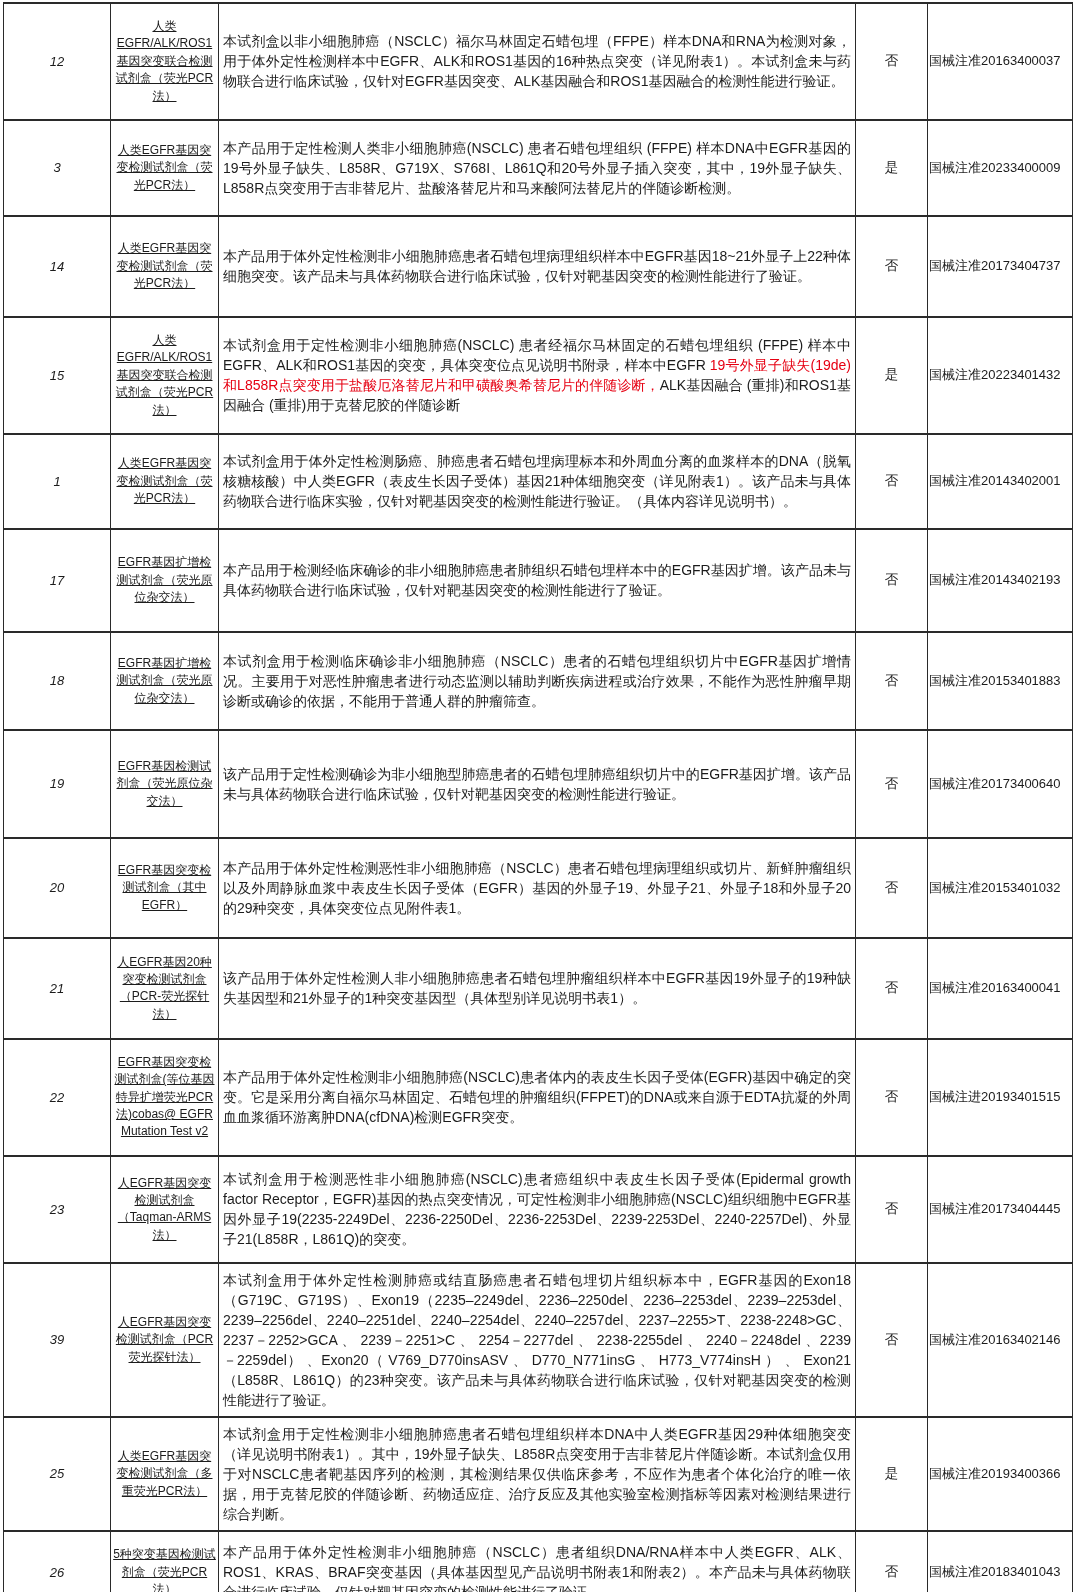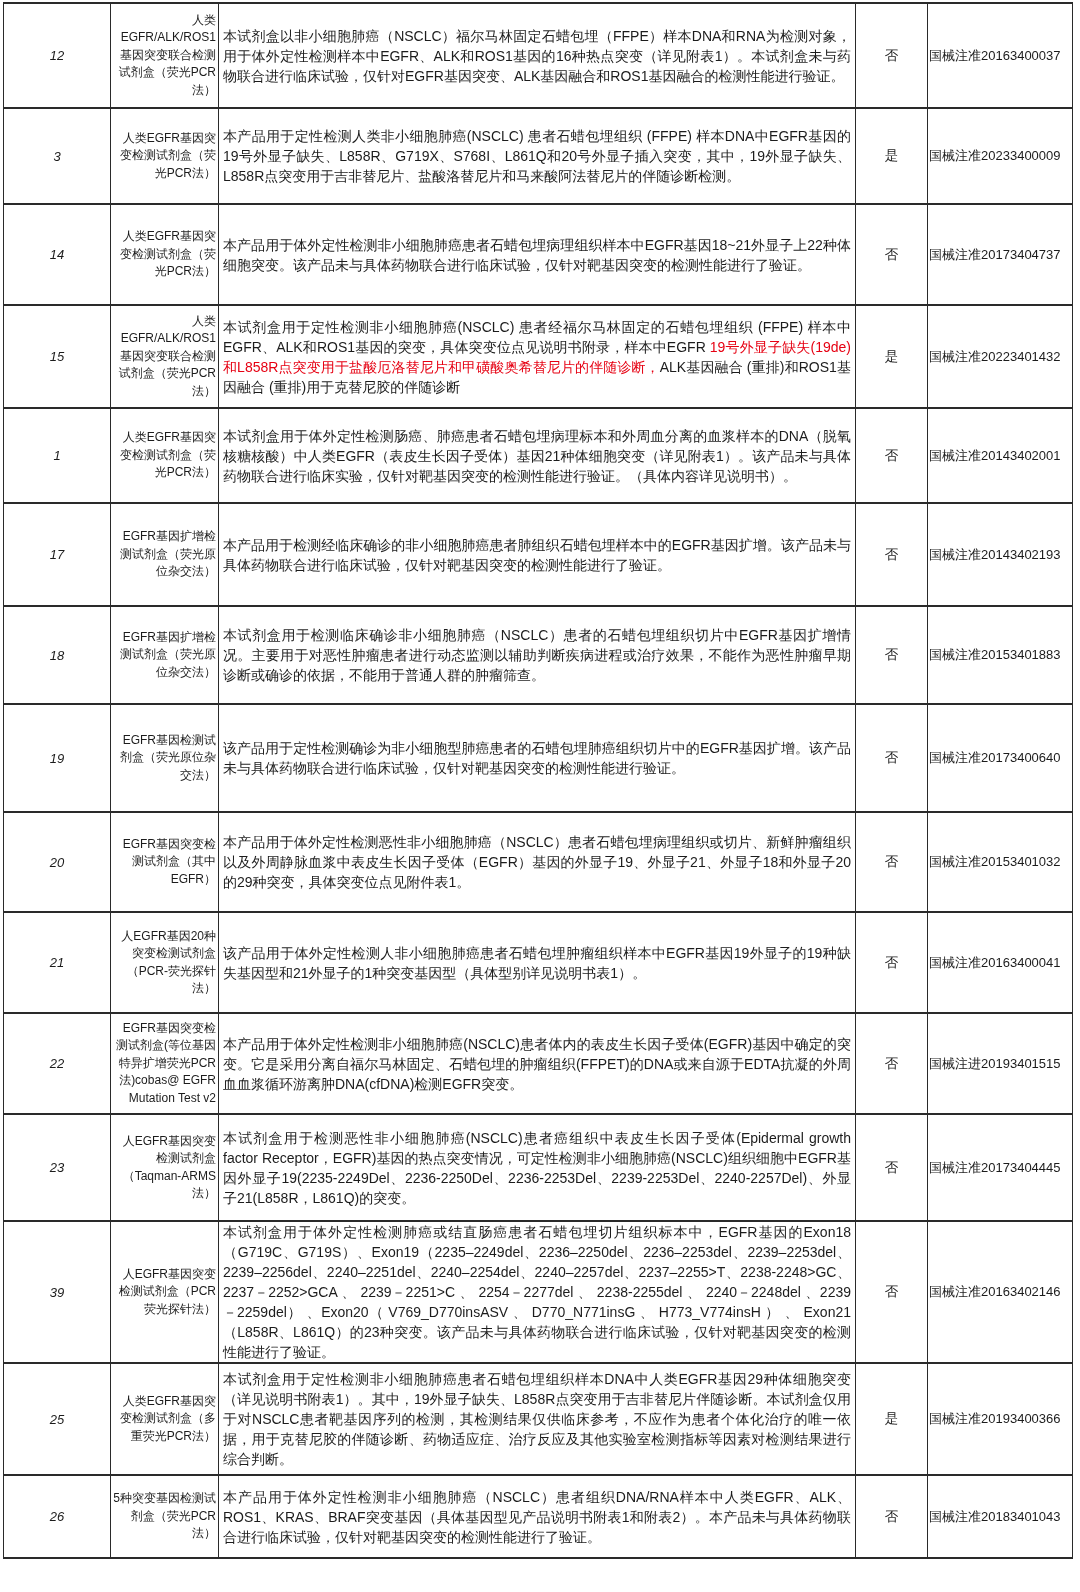--- a/index.html
+++ b/index.html
@@ -16,22 +16,22 @@
   }
   td{
     border-left:1px solid #2a2a2a;
     border-right:1px solid #2a2a2a;
     border-top:2px solid #2a2a2a;
     border-bottom:2px solid #2a2a2a;
     vertical-align:middle;
     box-sizing:border-box;
   }
   .c-num{width:107px;text-align:center;font-size:13px;font-style:italic;}
-  .c-name{width:108px;text-align:right;font-size:12px;line-height:1.45;padding:2px 2px;}
-  .c-desc{width:637px;text-align:justify;font-size:14px;line-height:20px;padding:0 4px;overflow-wrap:break-word;}
+  .c-name{width:108px;text-align:center;font-size:12px;line-height:1.45;padding:14px 2px;text-decoration:underline;}
+  .c-desc{width:637px;text-align:justify;font-size:14px;line-height:20px;padding:6px 4px;overflow-wrap:break-word;}
   .c-flag{width:72px;text-align:center;font-size:13.5px;}
   .c-reg{width:145px;font-size:13px;letter-spacing:0;}
   .red{color:#e60012;}
   
   tr:nth-child(1){height:105px;}
   tr:nth-child(2){height:96px;}
   tr:nth-child(3){height:101px;}
   tr:nth-child(4){height:103px;}
   tr:nth-child(5){height:95px;}
   tr:nth-child(6){height:103px;}

